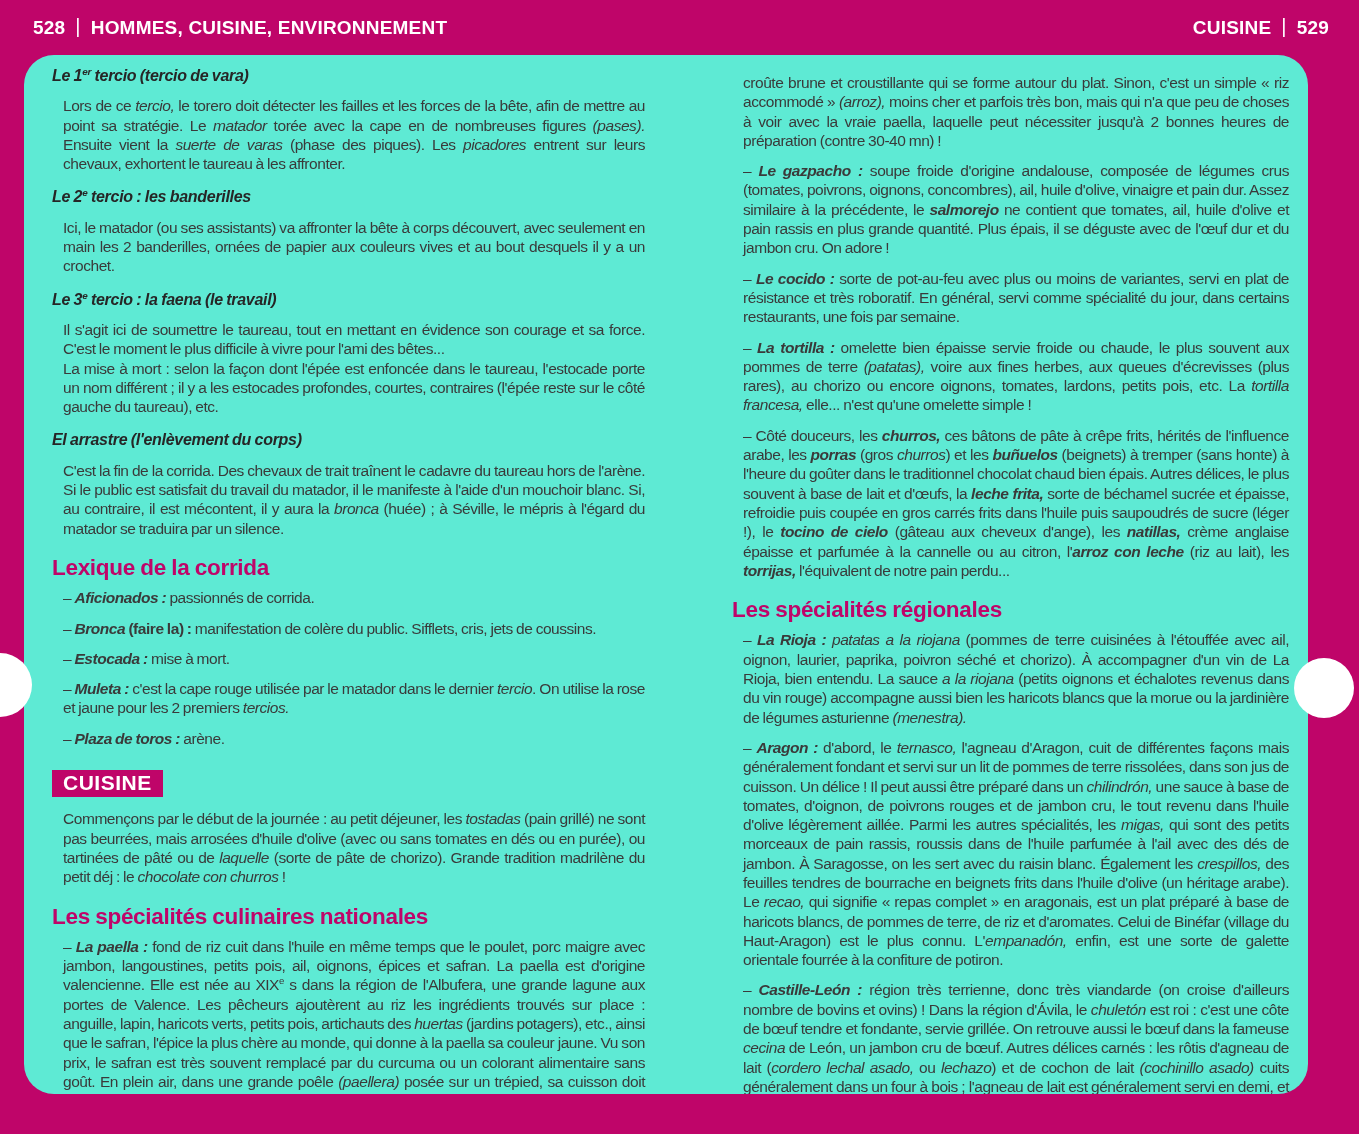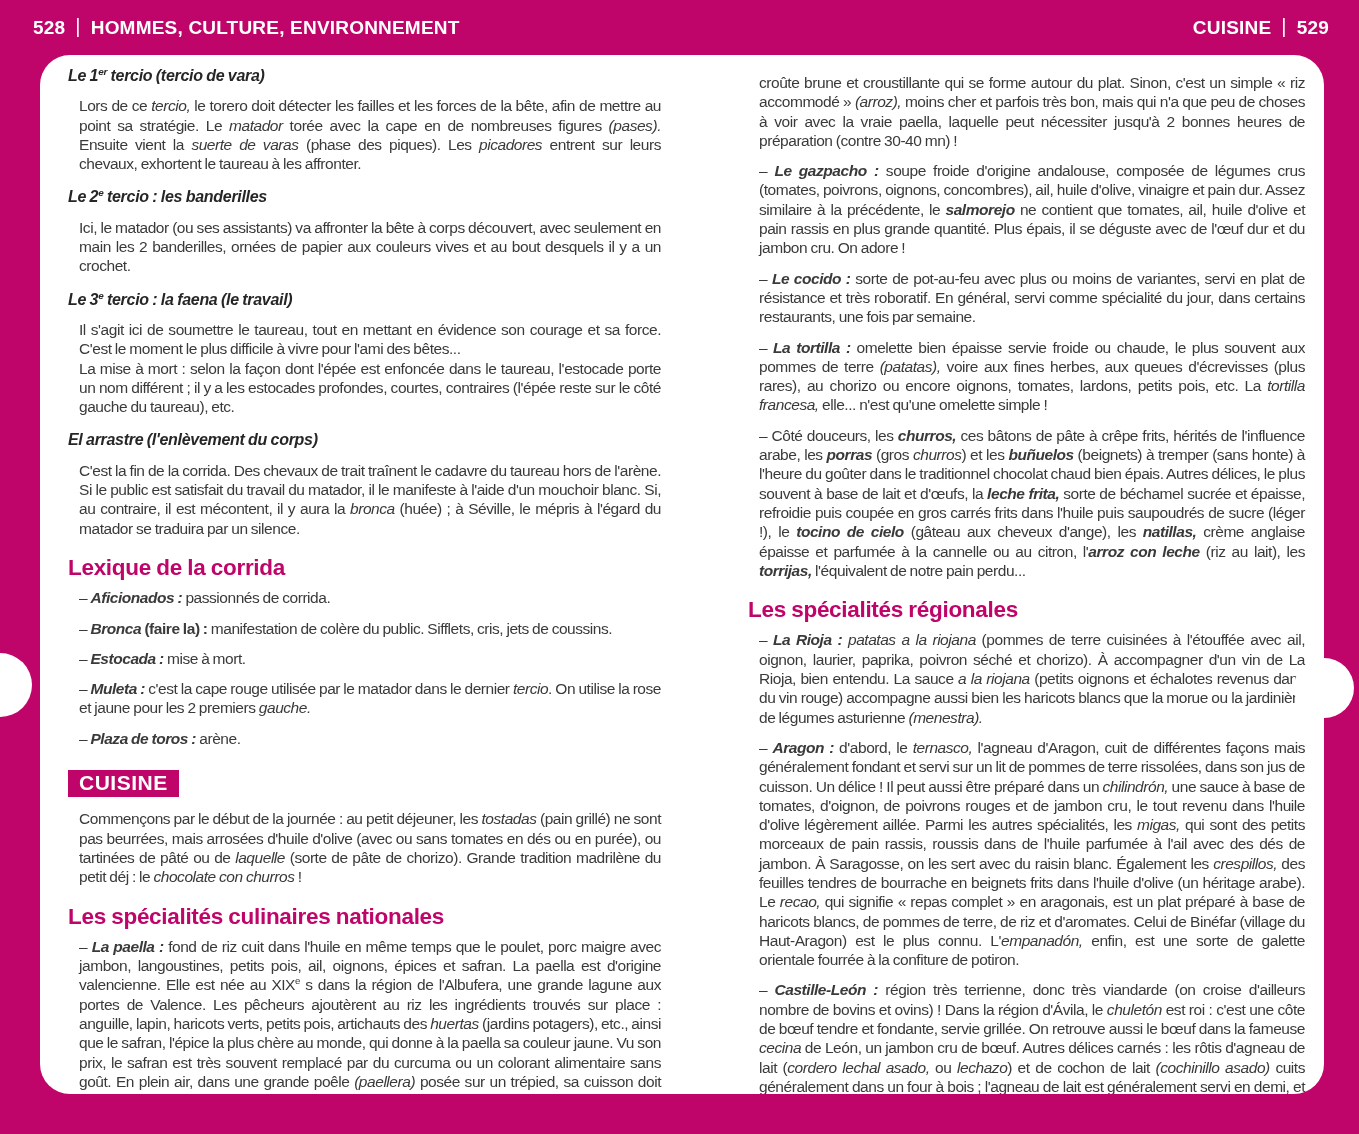--- a/index.html
+++ b/index.html
@@ -2,22 +2,22 @@
 <html lang="fr"><head>
 <meta charset="utf-8">
 <style>
   html,body{margin:0;padding:0;}
   body{
     width:1359px;height:1134px;position:relative;overflow:hidden;
     background:#bf0569;
     font-family:"Liberation Sans", sans-serif;
   }
   .page-area{
-    position:absolute;left:40px;top:55px;width:1284px;height:1039px;
-    background:#ffffff;border-radius:30px;overflow:hidden;
+    position:absolute;left:24px;top:55px;width:1284px;height:1039px;
+    background:#5eead4;border-radius:30px;overflow:hidden;
   }
   .notch{position:absolute;background:#ffffff;border-radius:50%;}
   .notch-left{left:-32px;top:653px;width:64px;height:64px;}
   .notch-right{left:1294px;top:658px;width:60px;height:60px;}
   .hdr{
     position:absolute;top:16px;color:#ffffff;font-weight:bold;font-size:19px;
     display:flex;align-items:center;gap:10px;letter-spacing:0.2px;
   }
   .hdr-left{left:33px;}
   .hdr-right{right:30px;}
@@ -47,21 +47,21 @@
     padding:3px 11px 5px;
   }
   sup{font-size:62%;line-height:0;}
 </style>
 </head>
 <body>
 
 <div class="hdr hdr-left">
   <span>528</span>
   <span class="sep">|</span>
-  <span>HOMMES, CULTURE, ENVIRONNEMENT</span>
+  <span>HOMMES, CUISINE, ENVIRONNEMENT</span>
 </div>
 
 <div class="hdr hdr-right">
   <span>CUISINE</span>
   <span class="sep">|</span>
   <span>529</span>
 </div>
 
 <div class="page-area">
 
@@ -75,21 +75,21 @@
     <div class="h-small">Le 3<sup>e</sup> tercio : la faena (le travail)</div>
     <p class="body">Il s'agit ici de soumettre le taureau, tout en mettant en évidence son courage et sa force. C'est le moment le plus difficile à vivre pour l'ami des bêtes...<br>La mise à mort : selon la façon dont l'épée est enfoncée dans le taureau, l'estocade porte un nom différent ; il y a les estocades profondes, courtes, contraires (l'épée reste sur le côté gauche du taureau), etc.</p>
 
     <div class="h-small">El arrastre (l'enlèvement du corps)</div>
     <p class="body">C'est la fin de la corrida. Des chevaux de trait traînent le cadavre du taureau hors de l'arène. Si le public est satisfait du travail du matador, il le manifeste à l'aide d'un mouchoir blanc. Si, au contraire, il est mécontent, il y aura la <i>bronca</i> (huée) ; à Séville, le mépris à l'égard du matador se traduira par un silence.</p>
 
     <div class="h-mag">Lexique de la corrida</div>
     <p class="body">– <b><i>Aficionados :</i></b> passionnés de corrida.</p>
     <p class="body">– <b><i>Bronca</i> (faire la) :</b> manifestation de colère du public. Sifflets, cris, jets de coussins.</p>
     <p class="body">– <b><i>Estocada :</i></b> mise à mort.</p>
-    <p class="body">– <b><i>Muleta :</i></b> c'est la cape rouge utilisée par le matador dans le dernier <i>tercio</i>. On utilise la rose et jaune pour les 2 premiers <i>gauche.</i></p>
+    <p class="body">– <b><i>Muleta :</i></b> c'est la cape rouge utilisée par le matador dans le dernier <i>tercio</i>. On utilise la rose et jaune pour les 2 premiers <i>tercios.</i></p>
     <p class="body">– <b><i>Plaza de toros :</i></b> arène.</p>
 
     <div class="chapter-wrap">
       <span class="chapter-box">CUISINE</span>
     </div>
     <p class="body">Commençons par le début de la journée : au petit déjeuner, les <i>tostadas</i> (pain grillé) ne sont pas beurrées, mais arrosées d'huile d'olive (avec ou sans tomates en dés ou en purée), ou tartinées de pâté ou de <i>laquelle</i> (sorte de pâte de chorizo). Grande tradition madrilène du petit déj : le <i>chocolate con churros</i> !</p>
 
     <div class="h-mag">Les spécialités culinaires nationales</div>
     <p class="body">– <b><i>La paella :</i></b> fond de riz cuit dans l'huile en même temps que le poulet, porc maigre avec jambon, langoustines, petits pois, ail, oignons, épices et safran. La paella est d'origine valencienne. Elle est née au XIX<sup>e</sup> s dans la région de l'Albufera, une grande lagune aux portes de Valence. Les pêcheurs ajoutèrent au riz les ingrédients trouvés sur place : anguille, lapin, haricots verts, petits pois, artichauts des <i>huertas</i> (jardins potagers), etc., ainsi que le safran, l'épice la plus chère au monde, qui donne à la paella sa couleur jaune. Vu son prix, le safran est très souvent remplacé par du curcuma ou un colorant alimentaire sans goût. En plein air, dans une grande poêle <i>(paellera)</i> posée sur un trépied, sa cuisson doit être lente, afin que le riz s'imprègne de tous les aliments de la recette, produisant le délicieux <i>soccarrat,</i></p>
   </div>

